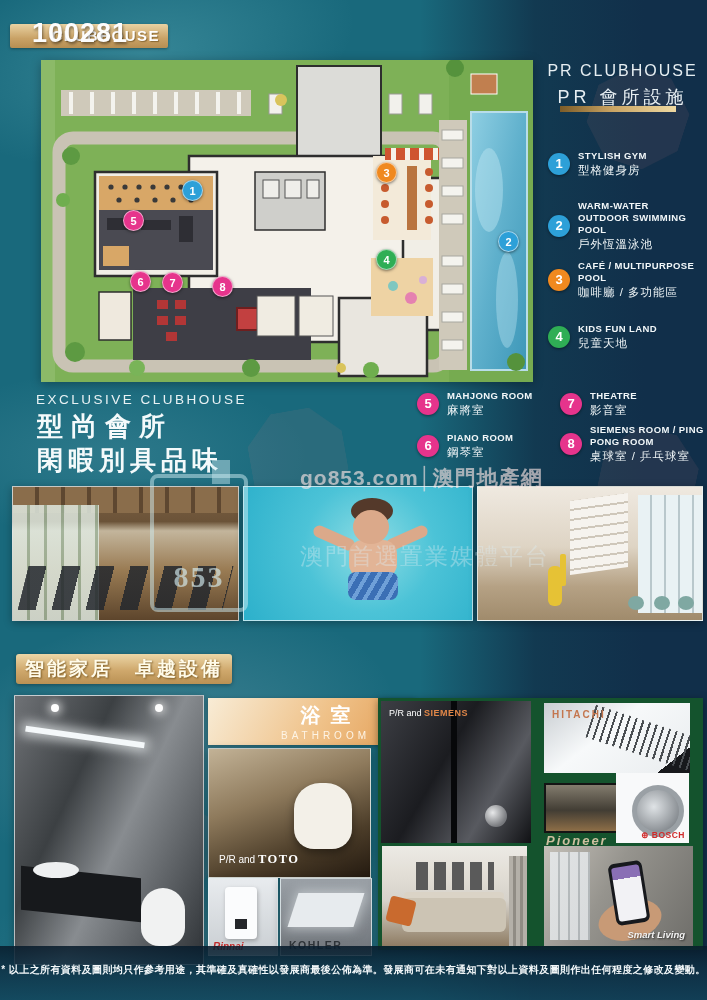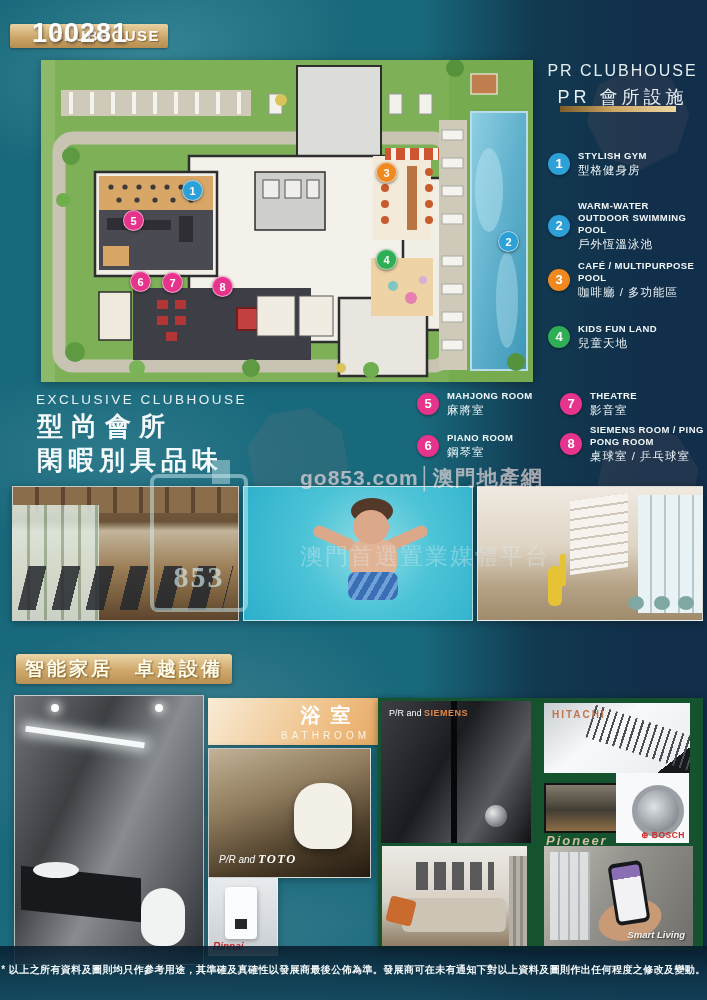--- a/index.html
+++ b/index.html
@@ -123,21 +123,21 @@
   .bath-spot1,.bath-spot2{position:absolute;top:8px;width:8px;height:8px;border-radius:50%;
     background:#fdfdfd;box-shadow:0 0 8px 3px rgba(255,255,255,.6);}
   .bath-spot1{left:36px;} .bath-spot2{left:140px;}
   .bath-panel{left:208px;top:698px;width:179px;height:47px;
     background:linear-gradient(120deg,#f8ecd6 0%,#efc188 55%,#e29b51 100%);
     display:flex;flex-direction:column;align-items:center;justify-content:center;
     box-shadow:0 1px 4px rgba(0,0,0,.3);padding-left:28px;}
   .bath-zh{font-size:20px;font-weight:bold;color:#fff;letter-spacing:10px;text-indent:10px;}
   .bath-en{font-size:10px;color:#fdf4e6;letter-spacing:4px;margin-top:1px;}
   .ph-toilet{left:208px;top:748px;width:161px;height:128px;
-    background:linear-gradient(160deg,#c2b296 0%,#8e7a5c 38%,#4c3d29 72%,#241a10 100%);font-style:italic;}
+    background:linear-gradient(160deg,#c2b296 0%,#8e7a5c 38%,#4c3d29 72%,#241a10 100%);}
   .toilet-shape{position:absolute;right:18px;top:34px;width:58px;height:66px;
     border-radius:26px 26px 20px 20px;background:#f3f0e8;box-shadow:0 4px 8px rgba(0,0,0,.4);}
   .toto-label{position:absolute;left:10px;bottom:10px;color:#fff;font-size:10px;}
   .toto-brand{font-size:12.5px;font-weight:bold;letter-spacing:1.5px;font-family:"Liberation Serif",serif;}
   .ph-rinnai{left:208px;top:878px;width:68px;height:76px;
     background:linear-gradient(180deg,#e8ebee 0%,#c9ced2 100%);}
   .rinnai-unit{position:absolute;left:16px;top:8px;width:32px;height:52px;border-radius:4px;
     background:#fbfcfd;box-shadow:1px 2px 4px rgba(0,0,0,.25);}
   .rinnai-screen{position:absolute;left:26px;top:40px;width:12px;height:10px;background:#24262a;}
   .rinnai-label{position:absolute;left:4px;bottom:3px;color:#c22a2a;font-size:10px;
@@ -467,20 +467,24 @@
   </div>
   <div class="abs photo ph-toilet">
     <div class="toilet-shape"></div>
     <div class="toto-label"><span>P/R and </span><span class="toto-brand">TOTO</span></div>
   </div>
   <div class="abs photo ph-rinnai">
     <div class="rinnai-unit"></div>
     <div class="rinnai-screen"></div>
     <div class="rinnai-label">Rinnai</div>
   </div>
+  <div class="abs photo ph-kohler">
+    <div class="kohler-light"></div>
+    <div class="kohler-label">KOHLER</div>
+  </div>
 
   <div class="abs collage">
     <div class="cg cg-fridge">
       <div class="fridge-door"></div>
       <div class="fridge-knob"></div>
       <div class="siemens-label"><span>P/R and </span><span class="siemens-brand">SIEMENS</span></div>
     </div>
     <div class="cg cg-hitachi">
       <div class="hitachi-vent"></div>
       <div class="hitachi-label">HITACHI</div>

